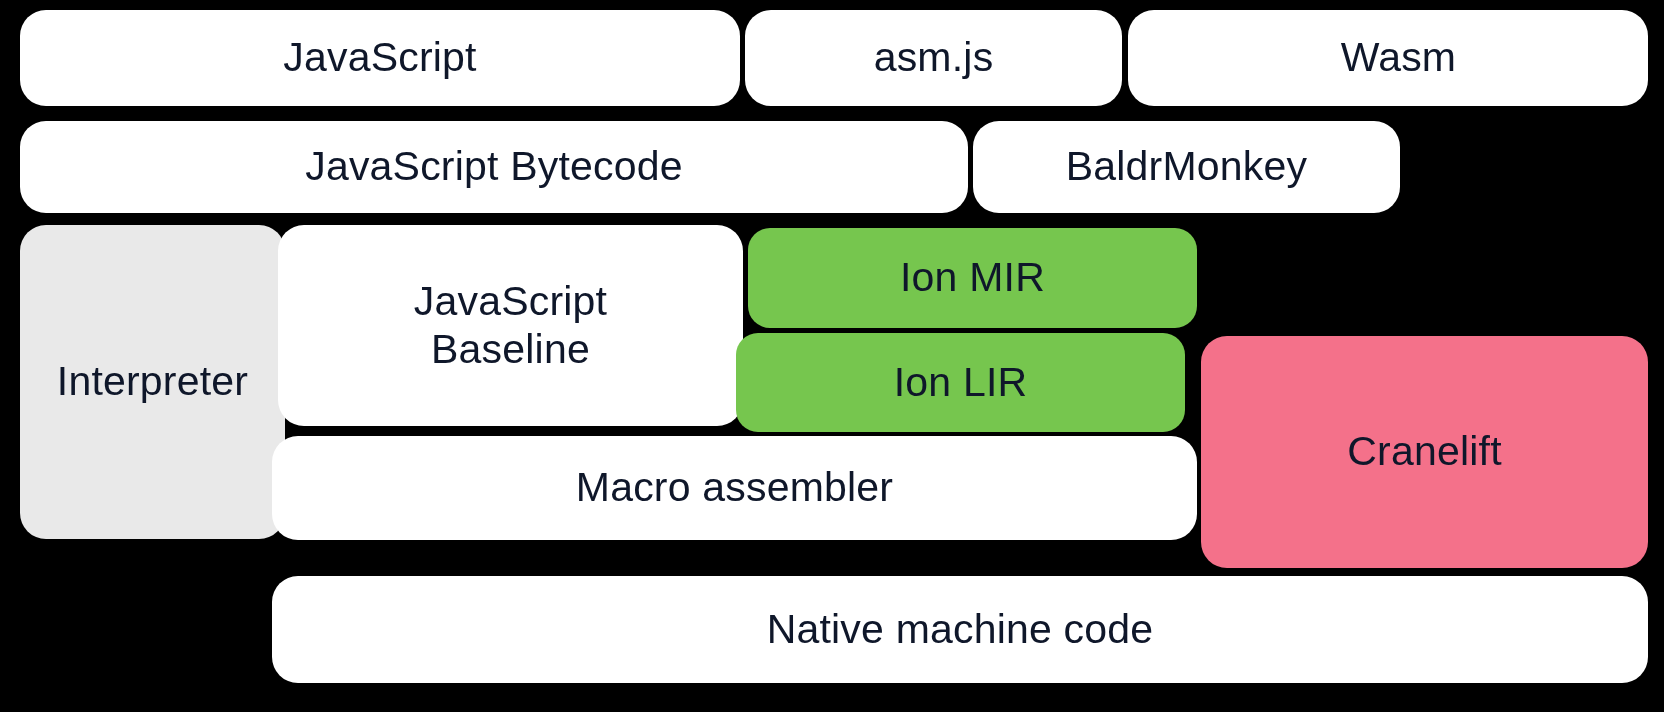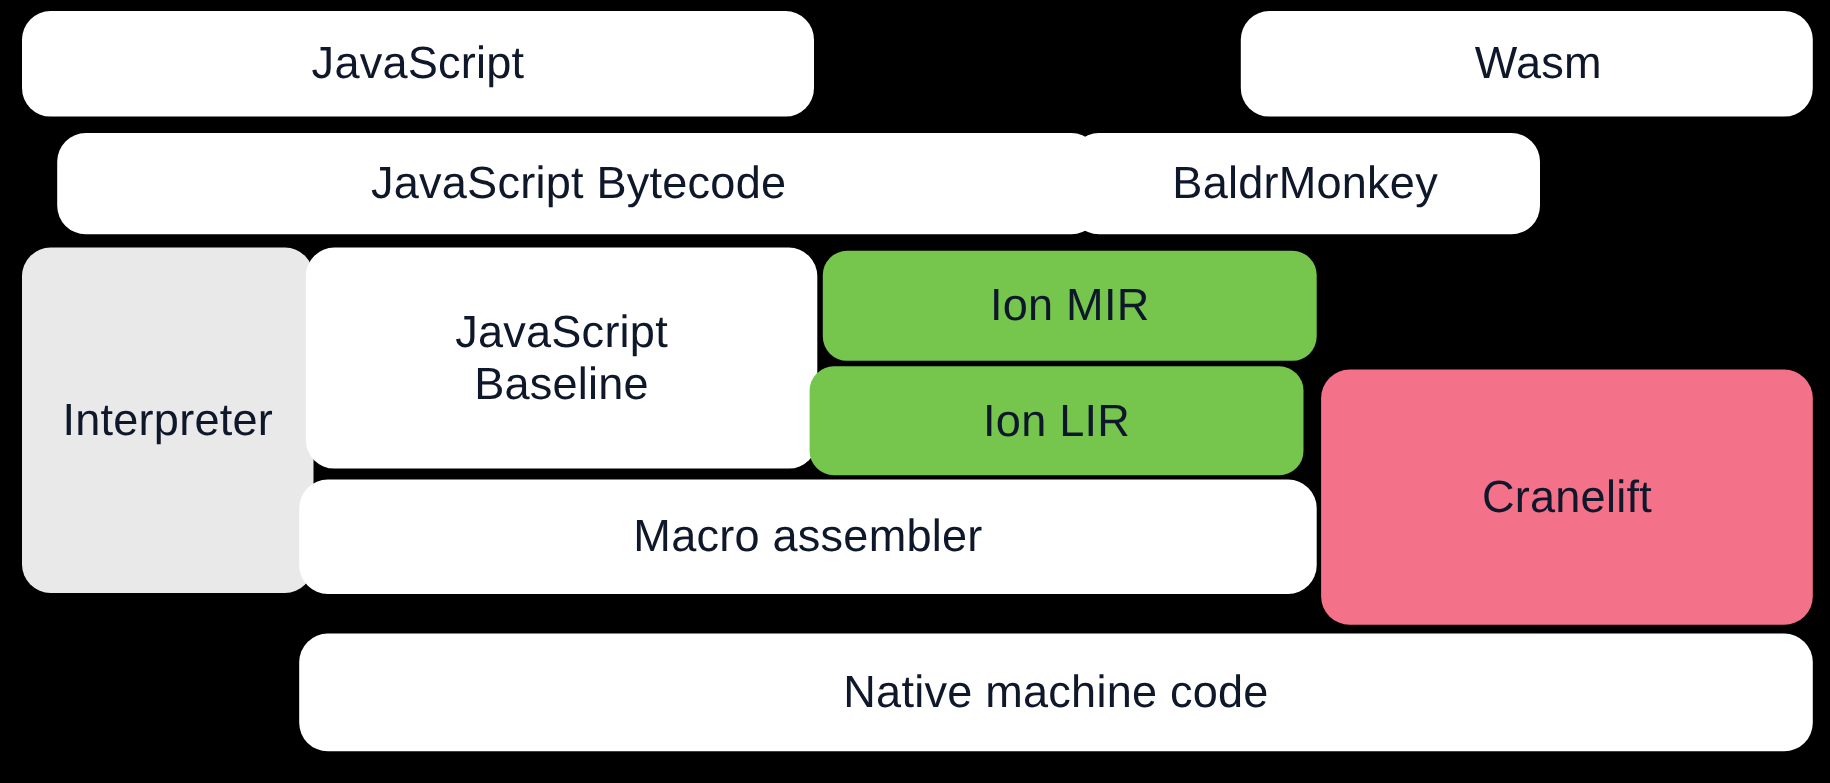--- a/index.html
+++ b/index.html
@@ -36,26 +36,29 @@
 </style>
 </head>
 <body>
 
 <div id="canvas">
 
   <div class="box" style="left:20px; top:10px; width:720px; height:96px;">
     <span class="label">JavaScript</span>
   </div>
 
+  <div class="box" style="left:745px; top:10px; width:377px; height:96px;">
+    <span class="label">asm.js</span>
+  </div>
 
   <div class="box" style="left:1128px; top:10px; width:520px; height:96px;padding-left:21px;">
     <span class="label">Wasm</span>
   </div>
 
-  <div class="box" style="left:20px; top:121px; width:948px; height:92px;margin-left:32px;">
+  <div class="box" style="left:20px; top:121px; width:948px; height:92px;">
     <span class="label">JavaScript Bytecode</span>
   </div>
 
   <div class="box" style="left:973px; top:121px; width:427px; height:92px;">
     <span class="label">BaldrMonkey</span>
   </div>
 
   <div class="box" style="left:20px; top:225px; width:265px; height:314px; background:#e9e9e9;">
     <span class="label">Interpreter</span>
   </div>

